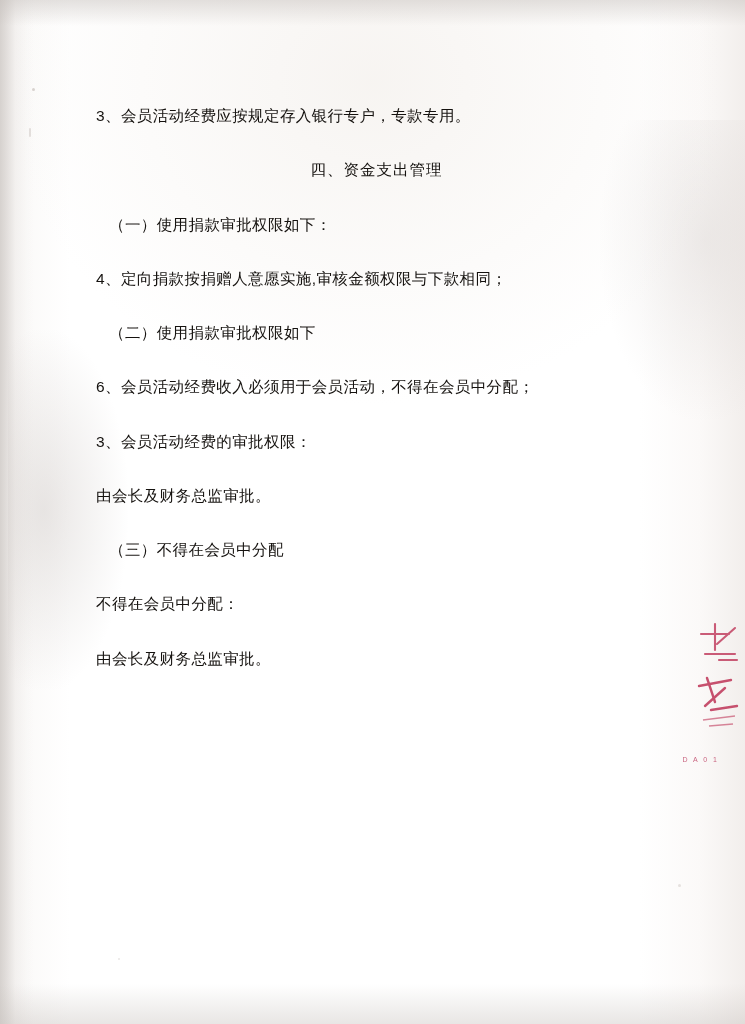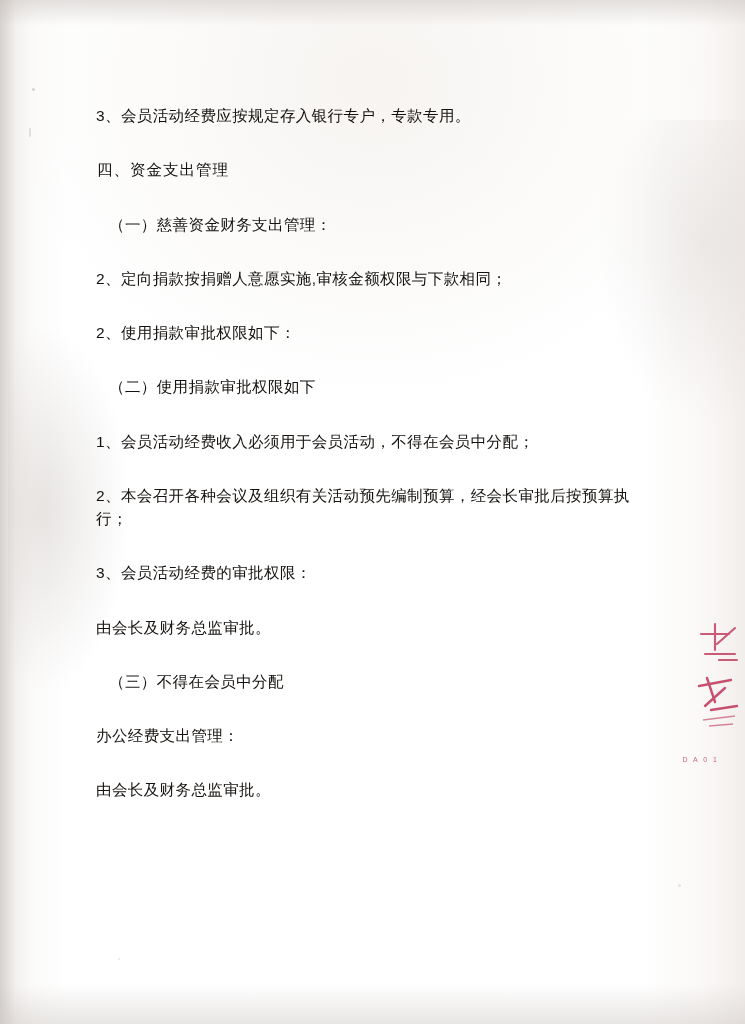--- a/index.html
+++ b/index.html
@@ -94,20 +94,21 @@
     margin: 0 0 31px 0;
     white-space: pre-wrap;
   }
   .para.indent {
     text-indent: 0;
     padding-left: 13px;
   }
   .para.heading {
     padding-left: 1px;
     letter-spacing: 1px;
+    text-align: center;
   }
 
   
   .stamp {
     position: absolute;
     right: 0;
     top: 610px;
     width: 60px;
     height: 180px;
     pointer-events: none;
@@ -136,30 +137,28 @@
   <div class="smudge-a"></div>
   <div class="smudge-b"></div>
   <div class="speck speck-1"></div>
   <div class="speck speck-2"></div>
   <div class="speck speck-3"></div>
   <div class="speck speck-4"></div>
 
   <div class="doc-body">
     <p class="para">3、会员活动经费应按规定存入银行专户，专款专用。</p>
     <p class="para heading">四、资金支出管理</p>
-    <p class="para indent">（一）慈善资金财务支出管理：</p>
-    <p class="para">2、定向捐款按捐赠人意愿实施,审核金额权限与下款相同；</p>
-    <p class="para">2、使用捐款审批权限如下：</p>
+    <p class="para indent">（一）使用捐款审批权限如下：</p>
+    <p class="para">4、定向捐款按捐赠人意愿实施,审核金额权限与下款相同；</p>
     <p class="para indent">（二）使用捐款审批权限如下</p>
-    <p class="para">1、会员活动经费收入必须用于会员活动，不得在会员中分配；</p>
-    <p class="para">2、本会召开各种会议及组织有关活动预先编制预算，经会长审批后按预算执行；</p>
+    <p class="para">6、会员活动经费收入必须用于会员活动，不得在会员中分配；</p>
     <p class="para">3、会员活动经费的审批权限：</p>
     <p class="para">由会长及财务总监审批。</p>
     <p class="para indent">（三）不得在会员中分配</p>
-    <p class="para">办公经费支出管理：</p>
+    <p class="para">不得在会员中分配：</p>
     <p class="para">由会长及财务总监审批。</p>
   </div>
 
   <div class="stamp">
     <svg width="60" height="180" viewBox="0 0 60 180" aria-hidden="true">
       <g stroke="#c03a5c" stroke-width="2.1" fill="none" stroke-linecap="round" opacity="0.82">
         <path d="M50 18 L32 34"></path>
         <path d="M30 14 L30 40"></path>
         <path d="M16 24 L44 24"></path>
         <path d="M20 44 L50 44"></path>

